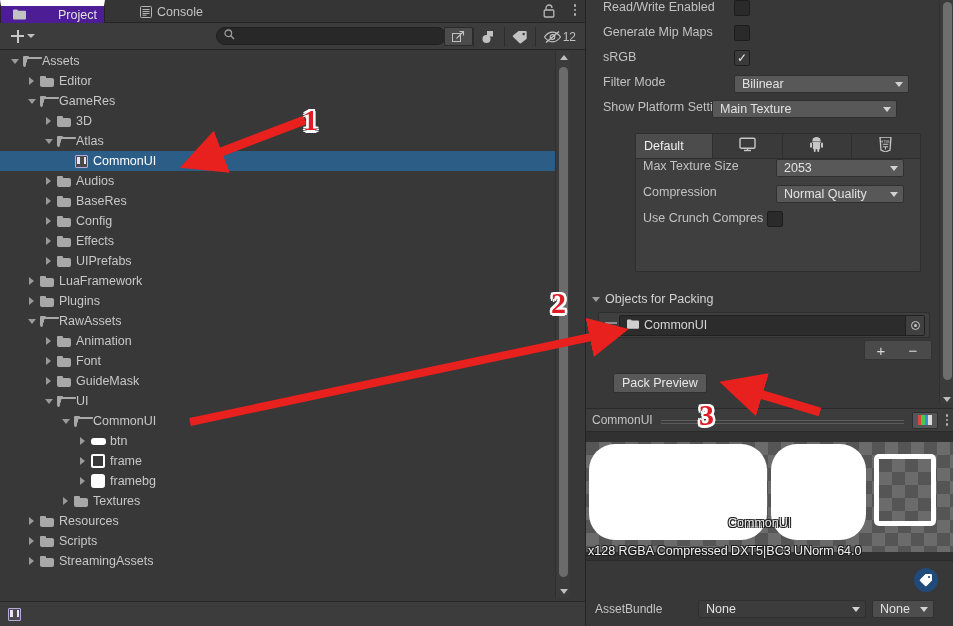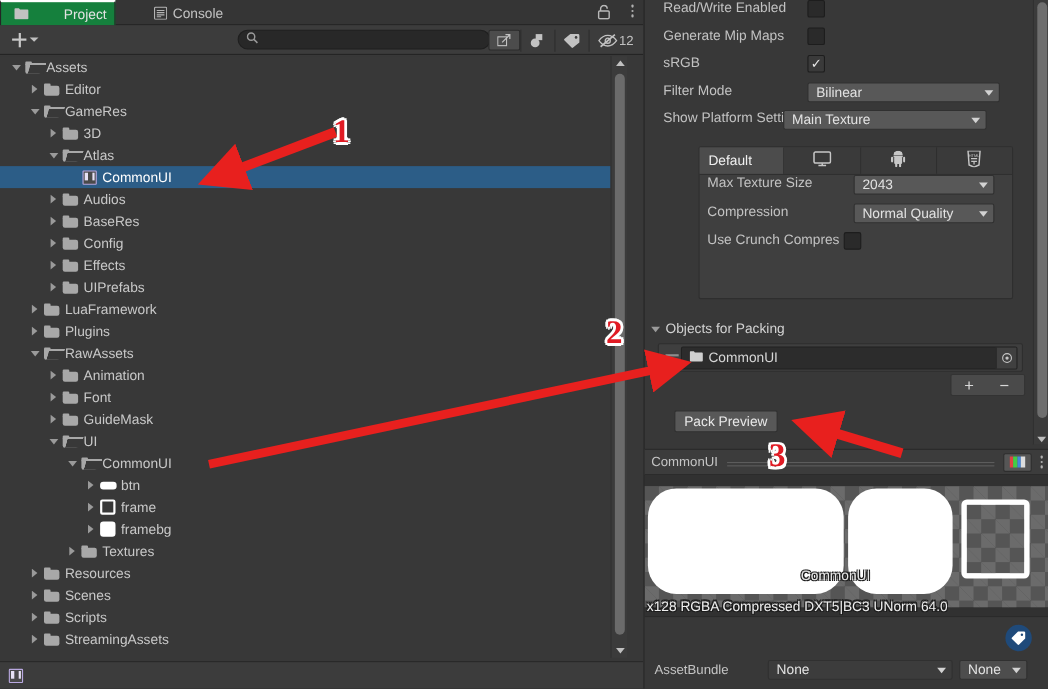--- a/index.html
+++ b/index.html
@@ -17,21 +17,21 @@
   }
   .tabbar{
     position:absolute; left:0; top:0; width:585px; height:23px;
     background:#353535; border-bottom:1px solid #242424;
   }
   .tab{
     position:absolute; top:0; height:23px; display:flex; align-items:center;
     gap:5px; padding:0 12px; font-size:12.5px; color:#c2c2c2; cursor:default;
   }
   .tab.active{
-    background:#15803d; border-top:2px solid #ffffff;
+    background:#4c1d95; border-top:6px solid #ffffff;
     border-right:1px solid #242424; border-left:1px solid #242424;
     color:#e3e3e3;
     gap:32px;
   }
   .tab .tico{ display:inline-flex; }
   .lock-ico{ position:absolute; right:30px; top:4px; }
   .kebab{ position:absolute; right:9px; top:4px; display:flex; flex-direction:column; gap:2px; align-items:center; }
   .kebab i{ width:2.5px; height:2.5px; background:#b0b0b0; border-radius:50%; display:block;}
 
   .toolbar{
@@ -598,33 +598,20 @@
         <span class="twisty">
           <span class="tri-r"></span>
         </span>
         <span class="ico">
           <span class="folder">
             <span class="tabtop"></span>
             <span class="body"></span>
           </span>
         </span>
         <span class="label">Resources</span>
-      </div>
-      <div class="row">
-        <span style="display:inline-block;width:25px"></span>
-        <span class="twisty">
-          <span class="tri-r"></span>
-        </span>
-        <span class="ico">
-          <span class="folder">
-            <span class="tabtop"></span>
-            <span class="body"></span>
-          </span>
-        </span>
-        <span class="label">Scenes</span>
       </div>
       <div class="row">
         <span style="display:inline-block;width:25px"></span>
         <span class="twisty">
           <span class="tri-r"></span>
         </span>
         <span class="ico">
           <span class="folder">
             <span class="tabtop"></span>
             <span class="body"></span>
@@ -726,21 +713,21 @@
                 <text x="6.5" y="5.6" font-size="3.6" fill="#c7c7c7" text-anchor="middle" font-family="Liberation Sans, sans-serif">HTML</text>
                 <path d="M3.7 7.2h5.6M3.9 9.7h5.2M6.5 12.6v-2.9" stroke="#c7c7c7" stroke-width="1.1"></path>
               </svg>
           </span>
         </div>
       </div>
 
       <div class="fld" style="height:26px;">
         <span class="nm" style="padding-left:7px;width:140px;">Max Texture Size</span>
         <span class="popup" style="width:128px;">
-          <span>2043</span>
+          <span>2053</span>
           <span class="cdn"></span>
         </span>
       </div>
       <div class="fld" style="height:26px;">
         <span class="nm" style="padding-left:7px;width:140px;">Compression</span>
         <span class="popup" style="width:128px;">
           <span>Normal Quality</span>
           <span class="cdn"></span>
         </span>
       </div>

